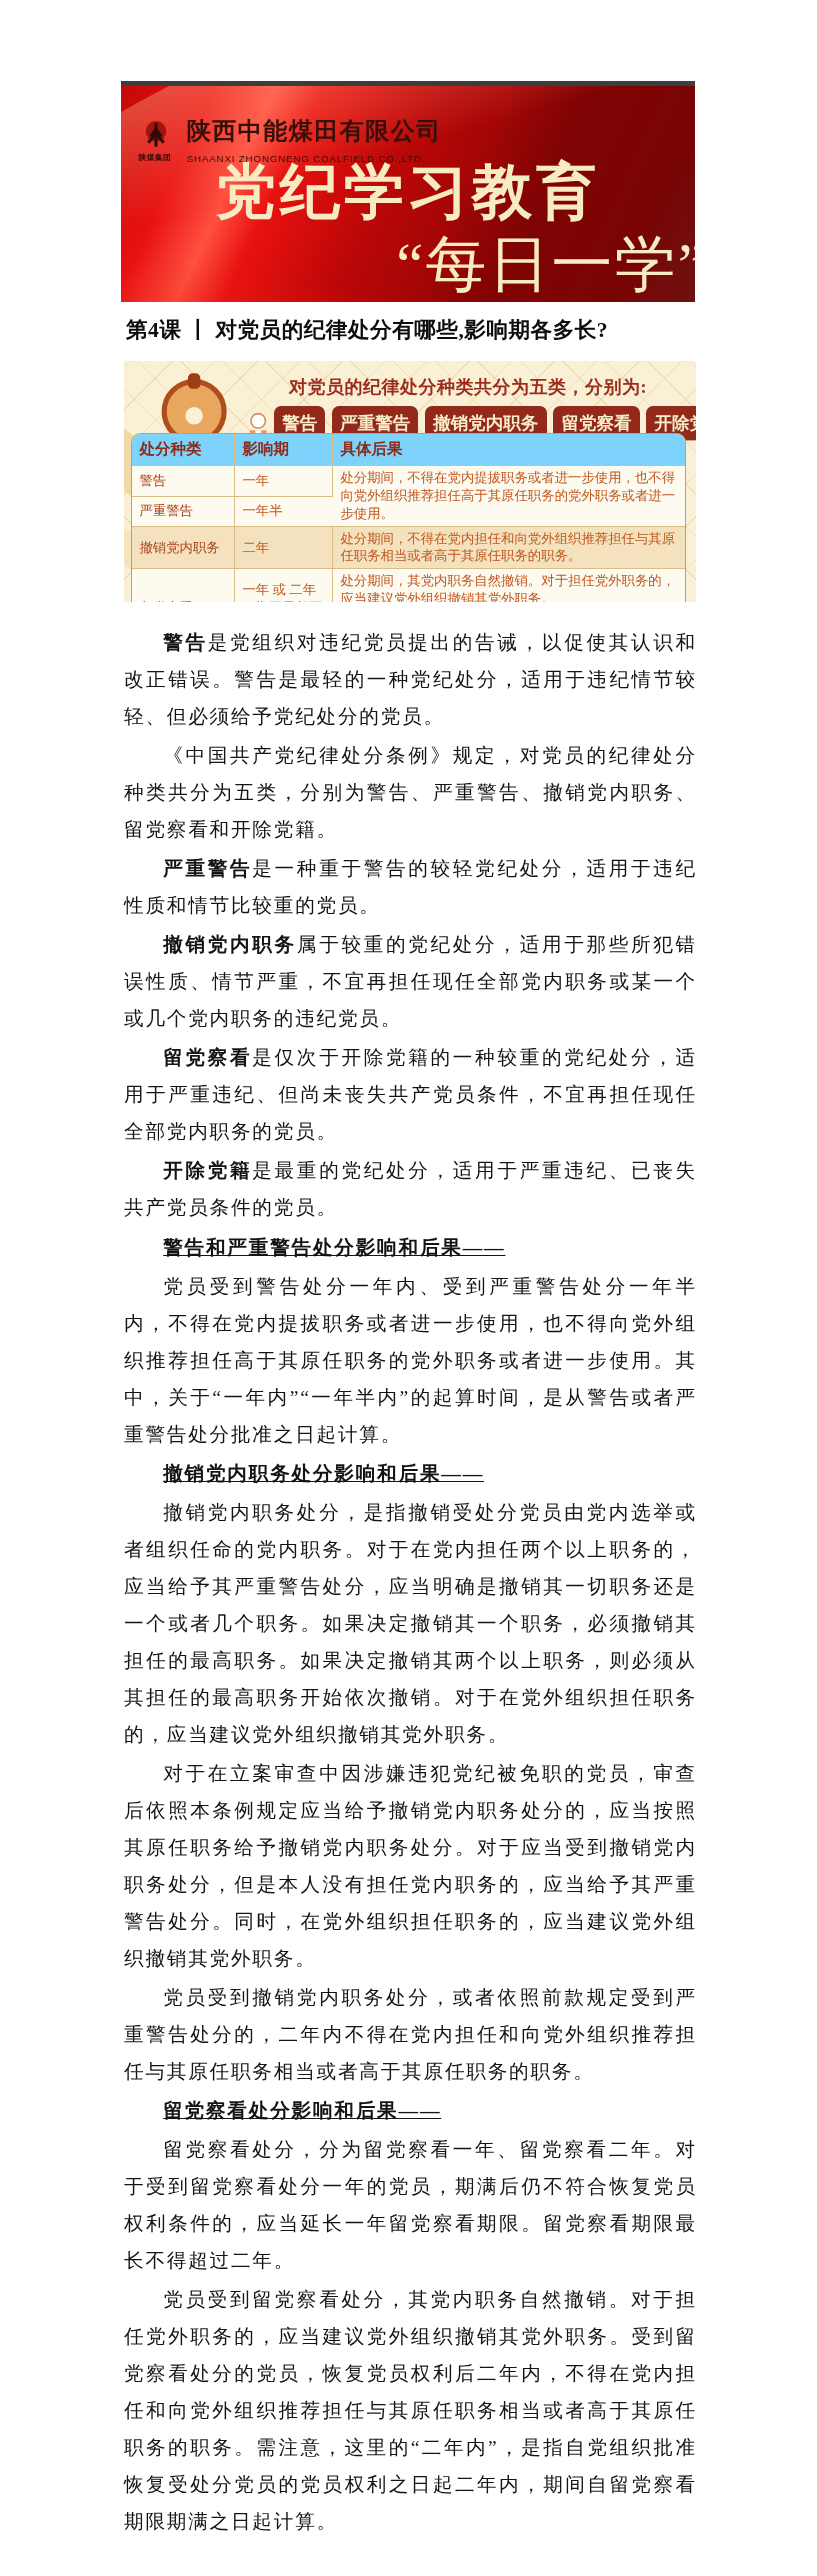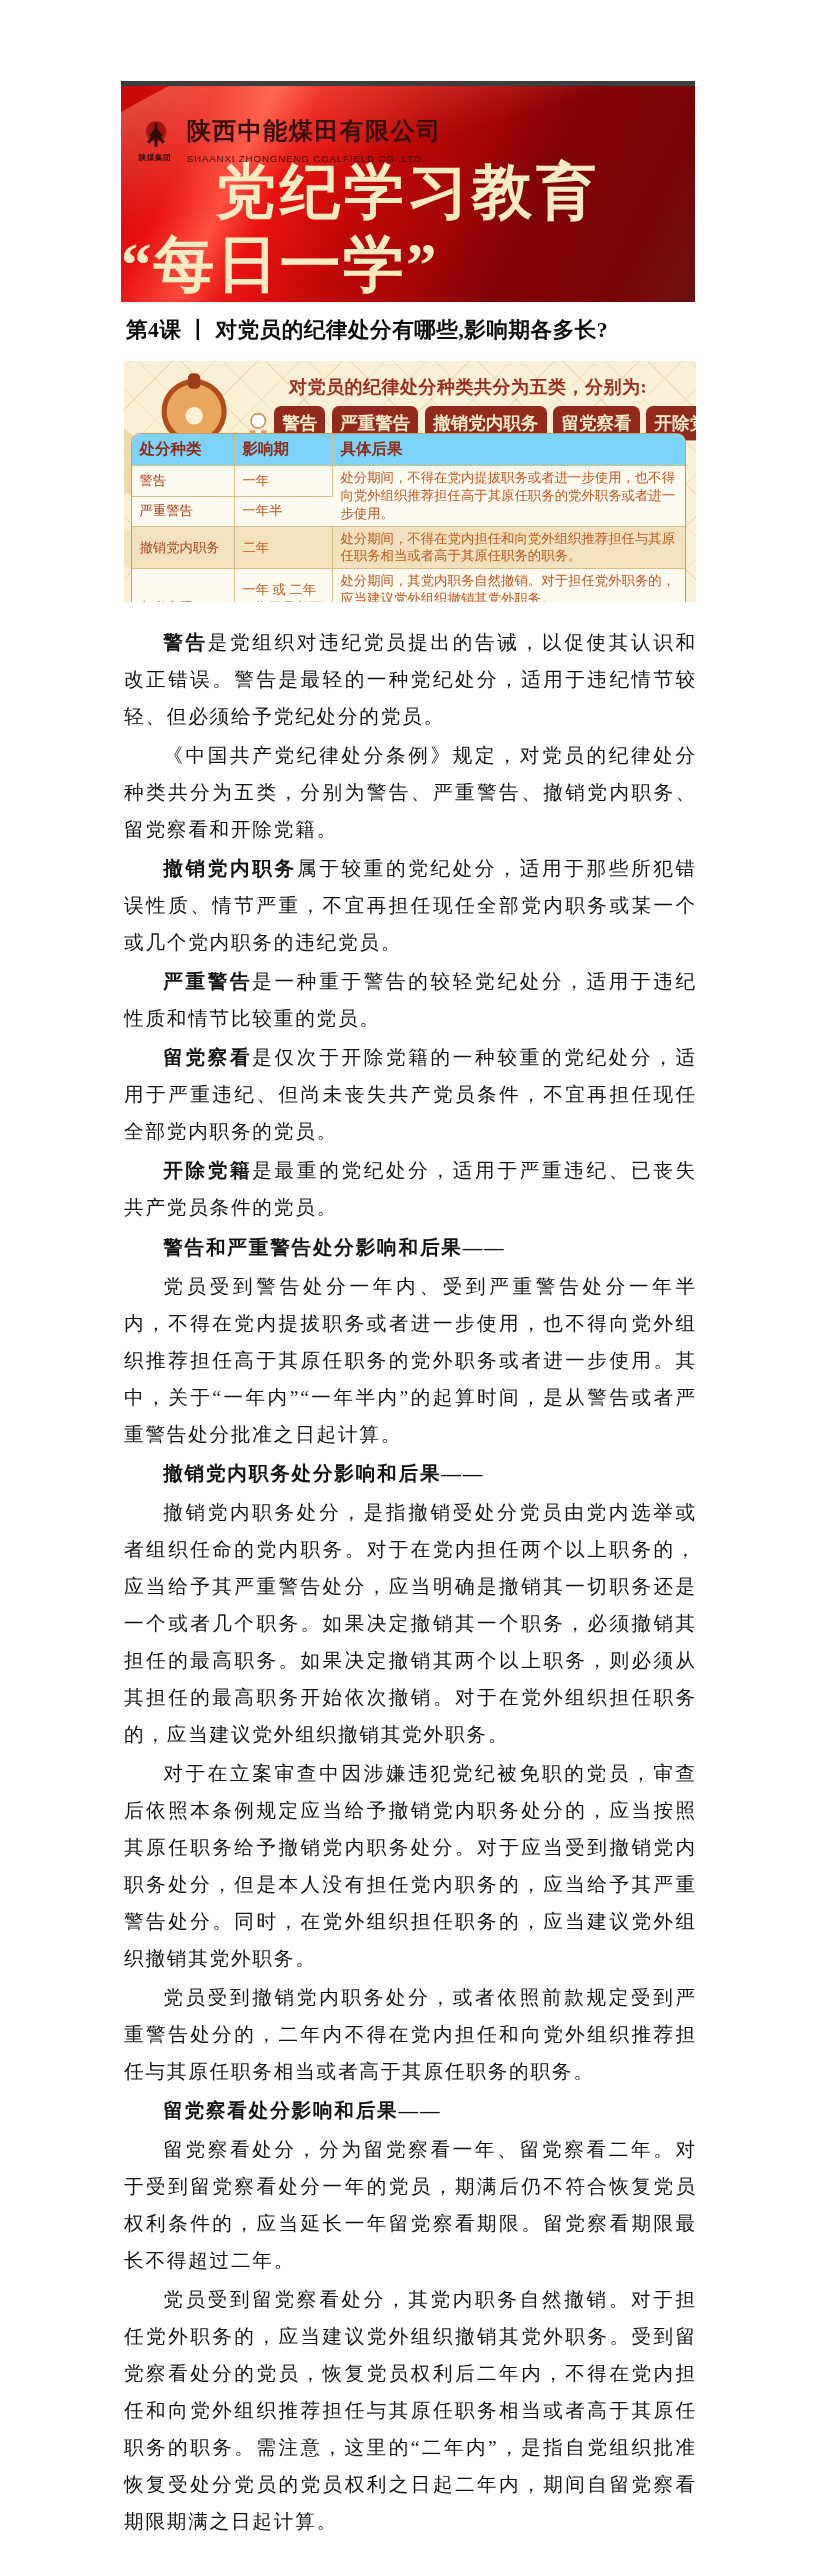--- a/index.html
+++ b/index.html
@@ -23,22 +23,22 @@
   .logo-mark{width:41px;margin-right:7.2px;}
   .logo-mark-caption{font-size:7.7px;font-weight:bold;color:#330e08;letter-spacing:0.5px;
      font-family:"Liberation Sans",sans-serif;margin-top:-1px;}
   .logo-names{line-height:1.05;}
   .logo-cn{font-size:24px;font-weight:900;color:#360f08;letter-spacing:1.5px;
      font-family:"Liberation Sans","DejaVu Sans",sans-serif;}
   .logo-en{font-size:9.8px;font-weight:normal;color:#360f08;letter-spacing:0.8px;margin-top:11px;
      font-family:"Liberation Sans","DejaVu Sans",sans-serif;}
   .banner-line1{position:absolute;left:0;top:66px;width:100%;text-align:center;z-index:3;
      font-size:60px;font-weight:bold;color:#f7ebc2;letter-spacing:4.1px;}
-  .banner-line2{position:absolute;left:0;top:138px;width:100%;text-align:left;z-index:3;
-     font-size:61px;font-weight:bold;color:#f7ebc2;letter-spacing:2.1px;}
+  .banner-line2{position:absolute;left:12px;top:138px;width:100%;text-align:right;z-index:3;
+     font-size:61px;font-weight:normal;color:#f7ebc2;letter-spacing:2.1px;}
 
   
   .article-title{position:absolute;left:126px;top:315px;width:613px;margin:0;
      font-size:21.6px;font-weight:bold;color:#0d0d0d;letter-spacing:0.5px;}
 
   
   .infographic{position:absolute;left:124px;top:361px;width:572px;height:241px;overflow:hidden;
      background-color:#f9f0d6;
      background-image:
        repeating-linear-gradient(45deg, rgba(208,178,118,.30) 0 1px, rgba(0,0,0,0) 1px 30px),
@@ -63,21 +63,21 @@
   .ig-table th{background:#7dd3fc;color:#8f2a16;font-size:15.5px;font-weight:bold;padding:5.2px 7.2px;}
   .ig-table td{color:#c3571f;font-size:13.4px;line-height:1.32;}
   .ig-table td.c-type{color:#ad431c;}
   .ig-table tr.alt td{background:#f3e2bd;}
   .col-type{width:103px;}.col-period{width:98px;}
 
   
   .body-text{position:absolute;left:124px;top:624px;width:573px;
      font-size:19.6px;line-height:37px;letter-spacing:1.8px;color:#141414;text-align:justify;}
   .body-text p{margin:0 0 2.1px 0;text-indent:2em;}
-  .body-text p.hd{font-weight:bold;}
+  .body-text p.hd{font-weight:bold;text-decoration:underline;}
   .body-text b{font-weight:bold;}
 </style>
 </head>
 <body>
 
 <div class="page">
 
   <div class="banner">
     <div class="banner-topbar"></div>
     <div class="banner-red">
@@ -169,22 +169,22 @@
             <td>一年 或 二年（期限最长不得超过二年）</td>
             <td>处分期间，其党内职务自然撤销。对于担任党外职务的，应当建议党外组织撤销其党外职务。<br>恢复党员权利后二年内，不得在党内担任和向党外组织推荐担任与其原任职务相当或者高于其原任职务的职务。</td>
           </tr>
         </tbody>
     </table>
   </div>
 
   <div class="body-text" id="body-text">
       <p><b>警告</b>是党组织对违纪党员提出的告诫，以促使其认识和改正错误。警告是最轻的一种党纪处分，适用于违纪情节较轻、但必须给予党纪处分的党员。</p>
       <p>《中国共产党纪律处分条例》规定，对党员的纪律处分种类共分为五类，分别为警告、严重警告、撤销党内职务、留党察看和开除党籍。</p>
+      <p><b>严重警告</b>是一种重于警告的较轻党纪处分，适用于违纪性质和情节比较重的党员。</p>
       <p><b>撤销党内职务</b>属于较重的党纪处分，适用于那些所犯错误性质、情节严重，不宜再担任现任全部党内职务或某一个或几个党内职务的违纪党员。</p>
-      <p><b>严重警告</b>是一种重于警告的较轻党纪处分，适用于违纪性质和情节比较重的党员。</p>
       <p><b>留党察看</b>是仅次于开除党籍的一种较重的党纪处分，适用于严重违纪、但尚未丧失共产党员条件，不宜再担任现任全部党内职务的党员。</p>
       <p><b>开除党籍</b>是最重的党纪处分，适用于严重违纪、已丧失共产党员条件的党员。</p>
       <p class="hd">警告和严重警告处分影响和后果——</p>
       <p>党员受到警告处分一年内、受到严重警告处分一年半内，不得在党内提拔职务或者进一步使用，也不得向党外组织推荐担任高于其原任职务的党外职务或者进一步使用。其中，关于“一年内”“一年半内”的起算时间，是从警告或者严重警告处分批准之日起计算。</p>
       <p class="hd">撤销党内职务处分影响和后果——</p>
       <p>撤销党内职务处分，是指撤销受处分党员由党内选举或者组织任命的党内职务。对于在党内担任两个以上职务的，应当给予其严重警告处分，应当明确是撤销其一切职务还是一个或者几个职务。如果决定撤销其一个职务，必须撤销其担任的最高职务。如果决定撤销其两个以上职务，则必须从其担任的最高职务开始依次撤销。对于在党外组织担任职务的，应当建议党外组织撤销其党外职务。</p>
       <p>对于在立案审查中因涉嫌违犯党纪被免职的党员，审查后依照本条例规定应当给予撤销党内职务处分的，应当按照其原任职务给予撤销党内职务处分。对于应当受到撤销党内职务处分，但是本人没有担任党内职务的，应当给予其严重警告处分。同时，在党外组织担任职务的，应当建议党外组织撤销其党外职务。</p>
       <p>党员受到撤销党内职务处分，或者依照前款规定受到严重警告处分的，二年内不得在党内担任和向党外组织推荐担任与其原任职务相当或者高于其原任职务的职务。</p>
       <p class="hd">留党察看处分影响和后果——</p>
       <p>留党察看处分，分为留党察看一年、留党察看二年。对于受到留党察看处分一年的党员，期满后仍不符合恢复党员权利条件的，应当延长一年留党察看期限。留党察看期限最长不得超过二年。</p>

